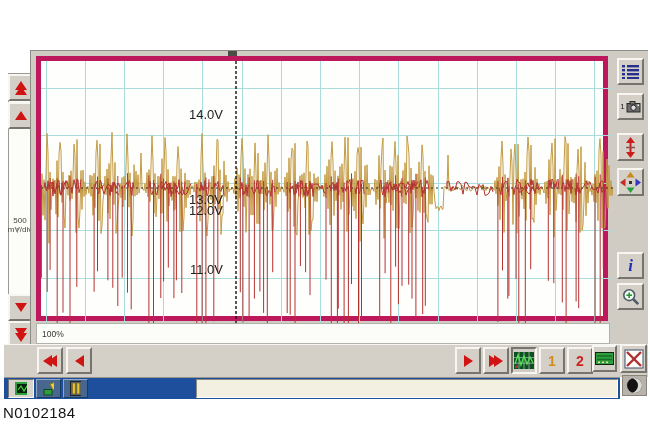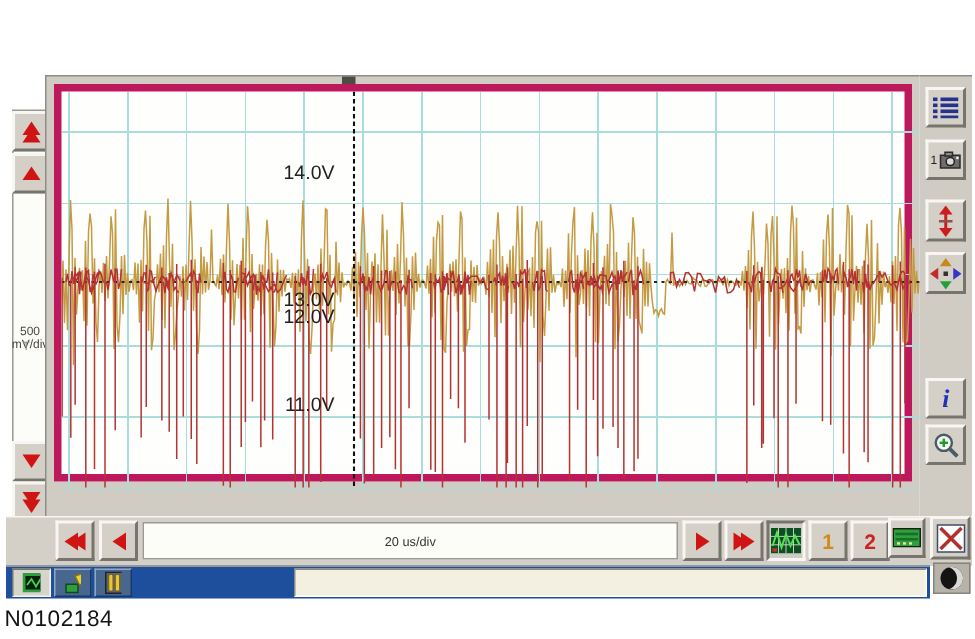--- a/index.html
+++ b/index.html
@@ -126,20 +126,23 @@
         <line x1="0" y1="127" x2="572" y2="127" stroke="#262624" stroke-width="1.2" stroke-dasharray="2,3"></line>
         <path d="M0.4,124.1L0.4,216.7M6.2,125.4L6.2,230.9M9.1,117.0L9.1,208.9M3,127L4,121.5L5,129.0L6,129.5L7,119.8L8,128.3L9,121.1L10,122.6L11,121.0L12,135.1L13,120.0M16.2,117.3L16.2,264.0M22.0,120.1L22.0,251.6M16,127L17,120.2L18,119.3L19,133.2L20,133.1L21,121.9L22,125.5L23,128.2L24,126.3L25,119.6L26,121.9M29.0,114.8L29.0,264.0M35.8,117.8L35.8,225.9M30,127L31,132.3L32,125.8L33,118.7L34,122.8L35,127.2L36,119.4L37,118.6L38,131.7L39,127.4L40,118.4M53.1,123.2L53.1,230.7M56.5,115.5L56.5,210.3M53,127L54,126.4L55,120.9L56,120.8L57,133.0L58,132.0L59,119.2L60,120.1L61,127.7L62,124.2L63,123.9M66.9,117.4L66.9,219.3M71.8,121.0L71.8,226.8M76.8,115.0L76.8,245.0M68,127L69,134.5L70,123.8L71,130.3L72,122.9L73,122.9L74,122.8L75,132.4L76,130.7L77,132.6L78,134.0M81.2,124.6L81.2,216.6M86.5,112.2L86.5,231.6M90.2,125.9L90.2,248.4M83,127L84,124.5L85,123.3L86,121.3L87,126.8L88,119.7L89,121.5L90,131.6L91,134.4L92,121.3L93,127.4M107.9,114.3L107.9,262.8M112.5,119.0L112.5,264.0M108,127L109,120.2L110,131.9L111,133.8L112,129.4L113,122.0L114,125.3L115,133.4L116,133.7L117,127.1L118,124.2M119.8,112.8L119.8,237.0M122.6,117.6L122.6,220.4M127.3,123.3L127.3,206.6M121,127L122,123.7L123,124.3L124,122.6L125,120.4L126,125.6L127,127.0L128,132.6L129,122.2L130,135.5L131,129.7M132.9,120.3L132.9,237.2M135.4,124.1L135.4,219.3M140.8,120.6L140.8,232.0M134,127L135,132.0L136,126.5L137,126.8L138,118.6L139,132.1L140,130.7L141,133.8L142,133.4L143,130.4L144,120.6M155.8,123.0L155.8,264.0M161.1,123.8L161.1,264.0M164.9,116.5L164.9,264.0M158,127L159,130.2L160,121.1L161,129.2L162,125.6L163,129.5L164,119.6L165,126.8L166,134.9L167,132.7L168,118.3M172.8,114.8L172.8,260.3M176.8,124.2L176.8,211.1M173,127L174,122.0L175,124.8L176,123.2L177,120.4L178,126.9L179,129.4L180,130.4L181,126.7L182,124.4L183,134.1M199.3,116.5L199.3,231.3M201.9,123.2L201.9,261.4M198,127L199,129.1L200,126.5L201,121.3L202,134.1L203,130.2L204,132.8L205,123.6L206,135.2L207,126.2L208,123.8M208.1,116.3L208.1,256.5M213.4,119.3L213.4,237.6M218.9,119.6L218.9,230.5M211,127L212,130.8L213,133.2L214,131.0L215,127.7L216,119.5L217,119.7L218,132.1L219,132.8L220,126.8L221,127.8M222.6,120.0L222.6,251.9M226.3,125.6L226.3,264.0M231.7,118.9L231.7,211.2M224,127L225,133.8L226,134.6L227,131.9L228,129.5L229,130.5L230,135.4L231,122.5L232,125.5L233,125.4L234,131.3M246.2,121.0L246.2,252.1M249.2,121.8L249.2,253.7M254.0,119.8L254.0,264.0M248,127L249,131.6L250,125.5L251,127.0L252,124.7L253,133.5L254,133.4L255,123.0L256,126.8L257,121.1L258,135.5M259.4,119.4L259.4,205.0M264.6,123.4L264.6,211.2M269.0,123.0L269.0,234.1M263,127L264,126.4L265,122.0L266,135.4L267,129.3L268,129.8L269,120.1L270,127.9L271,122.4L272,135.5L273,126.3M285.0,122.1L285.0,218.6M290.3,115.4L290.3,264.0M296.4,122.7L296.4,264.0M288,127L289,124.0L290,129.8L291,122.8L292,121.2L293,129.5L294,122.9L295,129.4L296,121.2L297,133.7L298,129.6M297.3,117.4L297.3,247.6M303.1,121.6L303.1,264.0M307.4,124.8L307.4,264.0M301,127L302,131.5L303,126.8L304,127.4L305,130.3L306,119.8L307,121.6L308,120.8L309,118.4L310,130.9L311,118.8M310.5,112.4L310.5,223.0M317.5,119.7L317.5,264.0M320.5,123.0L320.5,257.0M314,127L315,133.0L316,125.6L317,119.5L318,132.7L319,130.3L320,118.9L321,119.9L322,119.4L323,132.2L324,133.3M338.7,123.3L338.7,259.3M344.1,121.6L344.1,212.2M338,127L339,121.7L340,119.0L341,131.0L342,134.0L343,125.2L344,135.9L345,131.2L346,121.0L347,123.0L348,131.6M349.8,120.2L349.8,264.0M354.6,114.3L354.6,205.7M357.4,122.7L357.4,243.2M351,127L352,128.7L353,123.0L354,128.0L355,130.4L356,128.9L357,128.4L358,129.7L359,131.7L360,129.7L361,135.9M361.0,117.1L361.0,224.8M367.7,125.0L367.7,223.6M371.0,121.6L371.0,237.6M364,127L365,125.6L366,123.4L367,120.4L368,124.3L369,123.2L370,132.3L371,119.3L372,128.5L373,119.0L374,127.0M374.9,112.8L374.9,257.4M381.7,125.9L381.7,253.1M384.3,116.5L384.3,244.8M378,127L379,121.2L380,118.9L381,135.8L382,129.1L383,132.4L384,125.1L385,122.5L386,119.4L387,122.6L388,128.5M456.9,119.7L456.9,261.0M461.5,115.8L461.5,209.3M466.8,117.2L466.8,237.7M458,127L459,130.2L460,133.8L461,122.5L462,127.1L463,122.8L464,121.3L465,120.1L466,121.1L467,131.3L468,128.5M467.9,125.6L467.9,234.9M475.0,124.5L475.0,217.9M477.8,123.1L477.8,264.0M471,127L472,127.3L473,133.6L474,126.4L475,124.6L476,118.2L477,120.8L478,121.4L479,121.7L480,129.3L481,134.2M484.3,119.1L484.3,263.8M489.7,125.6L489.7,208.2M484,127L485,129.9L486,123.1L487,121.8L488,125.8L489,125.1L490,118.4L491,124.1L492,119.2L493,130.0L494,130.4M507.3,119.1L507.3,219.8M512.8,121.2L512.8,222.1M508,127L509,118.8L510,127.0L511,118.0L512,119.6L513,128.1L514,122.8L515,126.0L516,119.5L517,118.2L518,128.1M521.3,113.6L521.3,241.4M525.1,118.5L525.1,264.0M521,127L522,121.2L523,123.8L524,130.5L525,124.4L526,123.7L527,118.5L528,128.5L529,119.7L530,132.6L531,118.3M535.1,112.7L535.1,240.5M537.7,115.3L537.7,247.2M534,127L535,134.2L536,121.6L537,130.8L538,126.5L539,132.4L540,128.4L541,128.2L542,126.5L543,125.1L544,122.4M554.1,115.8L554.1,264.0M559.2,113.4L559.2,264.0M562.3,122.8L562.3,207.9M556,127L557,126.9L558,126.9L559,122.8L560,120.3L561,119.9L562,120.7L563,127.5L564,128.0L565,127.9L566,125.8M10,127L10,125.8L12,120.9L14,132.8L16,122.2L18,126.5L20,134.3L22,128.0L24,120.9L26,120.5L28,127.4M55,127L55,127.2L57,128.3L59,126.5L61,126.2L63,133.0L65,127.1L67,122.8L69,125.0L71,131.0L73,121.0L75,127.0L77,122.0L79,126.1M120,127L120,121.0L122,121.6L124,129.4L126,124.1L128,121.9L130,130.2L132,132.8L134,122.2L136,129.4L138,133.3L140,130.5L142,128.6L144,133.8L146,132.1L148,126.8L150,122.3M255,127L255,132.3L257,124.0L259,125.7L261,119.7L263,134.5L265,125.6L267,133.6L269,126.1L271,125.8L273,123.2L275,123.1L277,123.0L279,127.6L281,124.2L283,131.2L285,132.4M345,127L345,128.2L347,125.6L349,121.6L351,128.7L353,128.8L355,123.0L357,129.5L359,122.1L361,122.5L363,122.8L365,134.1L367,128.7L369,127.3L371,126.8L373,123.9L375,123.9L377,120.4M406,127L406,120.8L408,120.5L410,130.3L412,125.3L414,128.9L416,121.0L418,120.7L420,123.6L422,133.2L424,121.2L426,121.5L428,125.7L430,126.5L432,125.3L434,126.9L436,134.0L438,123.3L440,125.9L442,123.6L444,134.3L446,133.9L448,132.0L450,125.4L452,130.9M478,127L478,131.2L480,130.9L482,129.2L484,125.1L486,130.7L488,133.1L490,130.1L492,125.3L494,132.6L496,121.6L498,128.6L500,125.7M545,127L545,119.8L547,123.7L549,121.0L551,126.6L553,129.0L555,127.3L557,132.1L559,121.9L561,131.4L563,127.8" fill="none" stroke="#b43232" stroke-width="1"></path>
         <line x1="195" y1="0" x2="195" y2="265" stroke="#111" stroke-width="1.4" stroke-dasharray="3,2"></line>
       </svg>
     <div class="vlabel" style="top:46px;">14.0V</div>
     <div class="vlabel" style="top:112px;margin-top:19px;">13.0V</div>
     <div class="vlabel" style="top:142px;">12.0V</div>
     <div class="vlabel" style="top:201px;">11.0V</div>
   </div>
 
+  <div class="abs zoomrow">
+    <span>100%</span>
+  </div>
 
   <button class="btn" style="left:617px;top:58px;width:27px;height:27px;">
     <svg width="17" height="15">
       <g fill="#26318e">
         <rect x="0" y="1" width="3" height="2.4"></rect>
           <rect x="5" y="1" width="12" height="2.4"></rect>
         <rect x="0" y="5" width="3" height="2.4"></rect>
           <rect x="5" y="5" width="12" height="2.4"></rect>
         <rect x="0" y="9" width="3" height="2.4"></rect>
           <rect x="5" y="9" width="12" height="2.4"></rect>
@@ -189,23 +192,20 @@
   <div class="abs bottom-bar"></div>
   <button class="btn" style="left:37px;top:347px;width:26px;height:27px;">
     <span class="dbl-h">
         <span class="tl"></span>
         <span class="tl"></span>
       </span>
   </button>
   <button class="btn" style="left:66px;top:347px;width:26px;height:27px;">
     <span class="tl"></span>
   </button>
-  <div class="abs timetrack sunken">
-    <span>20 us/div</span>
-  </div>
   <button class="btn" style="left:455px;top:347px;width:26px;height:27px;">
     <span class="tr"></span>
   </button>
   <button class="btn" style="left:483px;top:347px;width:26px;height:27px;">
     <span class="dbl-h">
         <span class="tr"></span>
         <span class="tr"></span>
       </span>
   </button>
   <button class="btn pressed" style="left:511px;top:347px;width:26px;height:27px;">

